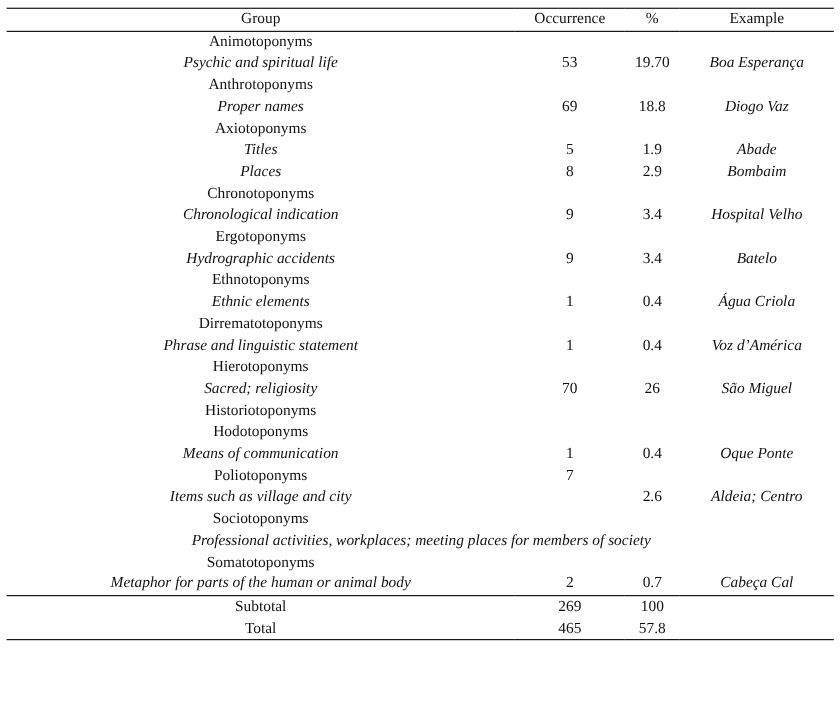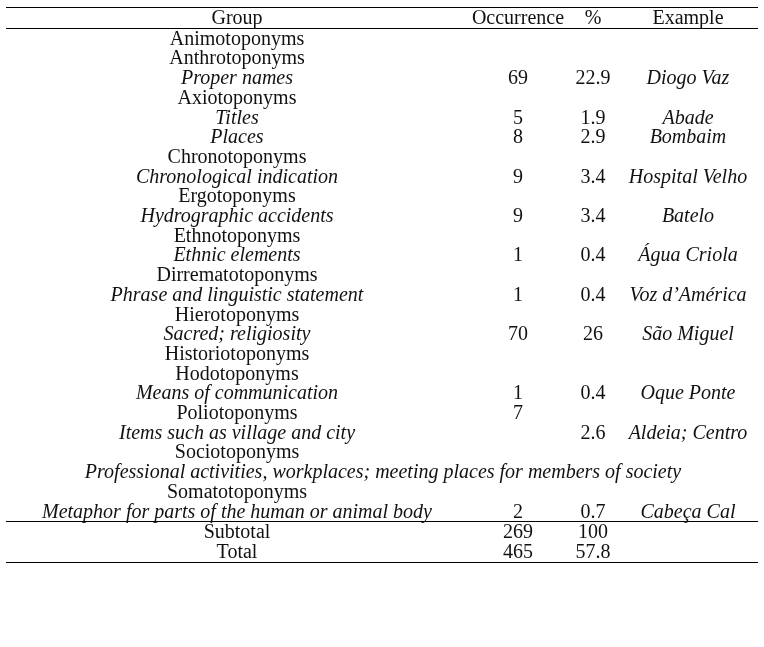--- a/index.html
+++ b/index.html
@@ -15,21 +15,21 @@
     padding: 7px 6px 4px 6px;
     font-family: "Liberation Serif", "DejaVu Serif", serif;
     color: #111111;
     overflow: hidden;
   }
   table.toponym-table {
     width: 100%;
     border-collapse: collapse;
     border-top: 1.5px solid #000;
     border-bottom: 1.5px solid #000;
-    font-size: 20px;
+    font-size: 14px;
     table-layout: fixed;
   }
   th, td {
     padding: 0;
     font-weight: normal;
     text-align: center;
     vertical-align: top;
     line-height: 19.7px;
     white-space: nowrap;
     overflow: visible;
@@ -67,29 +67,35 @@
       </tr>
     </thead>
     <tbody>
         <tr>
           <td>Animotoponyms</td>
           <td></td>
           <td></td>
           <td></td>
         </tr>
         <tr>
+          <td class="desc">Psychic and spiritual life</td>
+          <td>53</td>
+          <td>19.70</td>
+          <td class="example">Boa Esperança</td>
+        </tr>
+        <tr>
           <td>Anthrotoponyms</td>
           <td></td>
           <td></td>
           <td></td>
         </tr>
         <tr>
           <td class="desc">Proper names</td>
           <td>69</td>
-          <td>22.9</td>
+          <td>18.8</td>
           <td class="example">Diogo Vaz</td>
         </tr>
         <tr>
           <td>Axiotoponyms</td>
           <td></td>
           <td></td>
           <td></td>
         </tr>
         <tr>
           <td class="desc">Titles</td>

